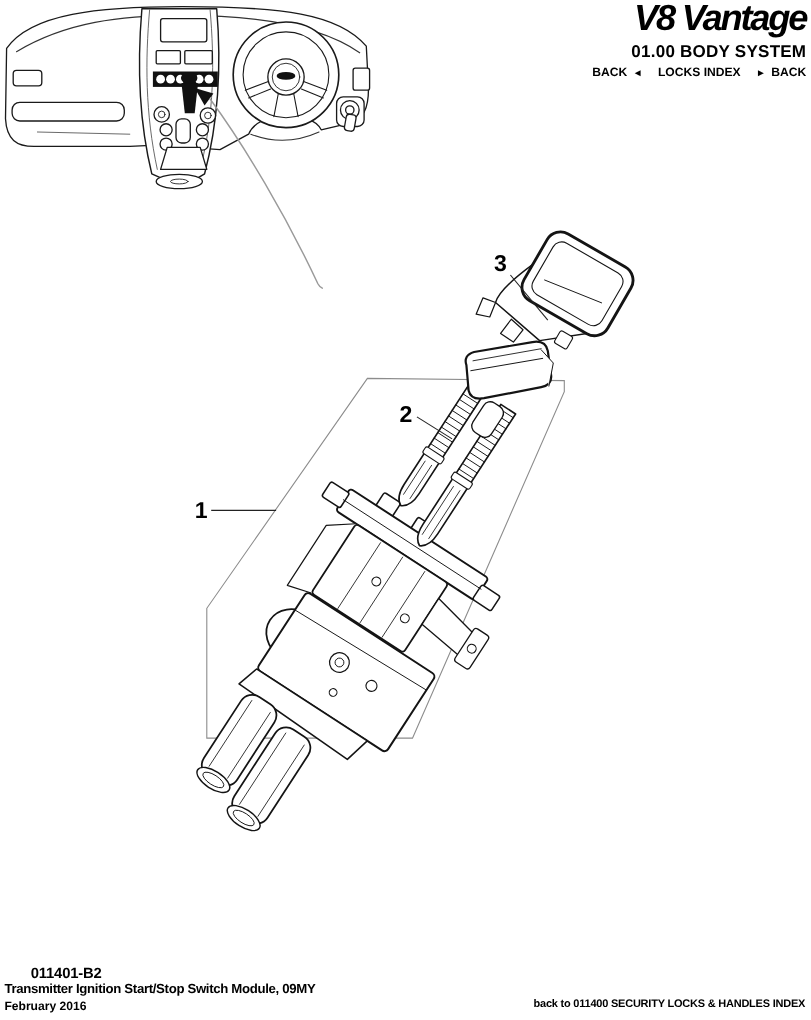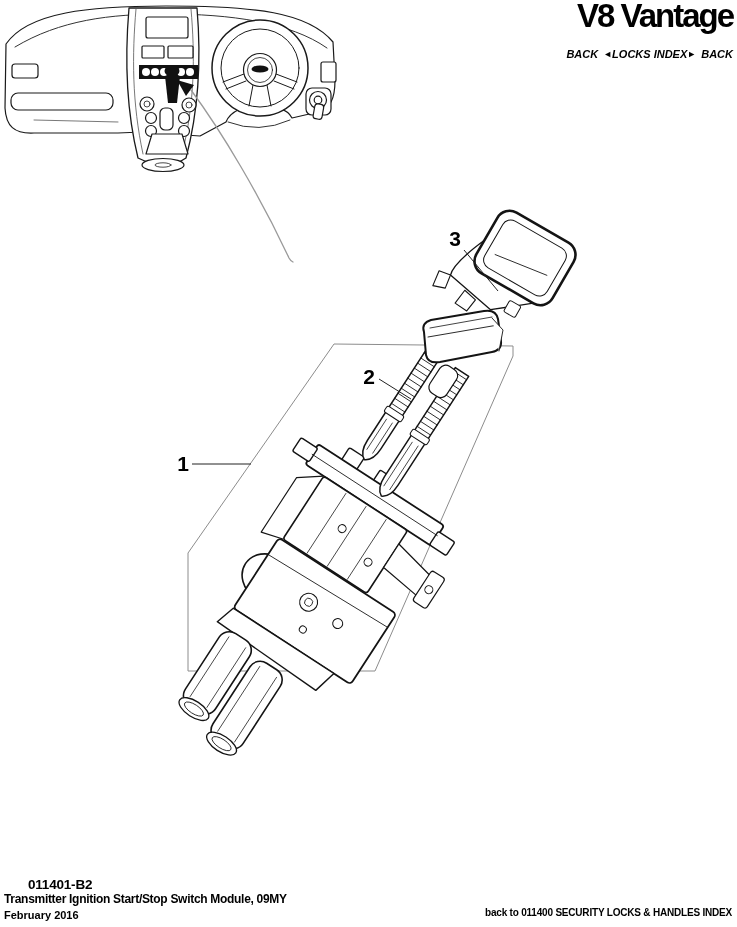--- a/index.html
+++ b/index.html
@@ -4,48 +4,49 @@
 <style>
   html,body{margin:0;padding:0;}
   body{
     width:737px;height:927px;position:relative;overflow:hidden;
     background:#ffffff;color:#000;
     font-family:"Liberation Sans",sans-serif;
   }
   
   .hdr{position:absolute;top:0;right:4px;text-align:right;z-index:5;}
   .logo{
-    font-size:33px;line-height:32px;font-weight:bold;
+    font-size:33px;line-height:32px;font-weight:bold;font-style:italic;
     letter-spacing:-2px;white-space:nowrap;
   }
   .section-title{
     font-size:15.5px;font-weight:bold;margin-top:7px;letter-spacing:.2px;
   }
   .hnav{
-    margin-top:16px;font-size:11px;font-weight:bold;
-    display:flex;justify-content:flex-end;align-items:center;font-style:italic;
+    margin-top:3px;font-size:11px;font-weight:bold;
+    display:flex;justify-content:flex-end;align-items:center;gap:14px;
   }
   .hnav .grp{display:flex;align-items:center;gap:5px;cursor:pointer;}
   .tri{font-size:9px;line-height:11px;}
   
   svg.art{position:absolute;left:0;top:0;z-index:1;}
   svg.art text.callout{
     font-family:"Liberation Sans",sans-serif;font-weight:bold;font-size:21px;fill:#000;
   }
   
   .ftr-code {position:absolute;left:4px;top:877px;font-size:13.5px;font-weight:bold;letter-spacing:-.2px;margin-left:24px;}
   .ftr-title{position:absolute;left:4px;top:892px;font-size:12px;font-weight:bold;letter-spacing:-.3px;}
   .ftr-date {position:absolute;left:4px;top:909px;font-size:11px;font-weight:bold;}
   .ftr-link {position:absolute;right:5px;top:907px;font-size:10px;font-weight:bold;letter-spacing:-.2px;cursor:pointer;}
 </style>
 </head>
 <body>
 
 <div class="hdr">
   <div class="logo">V8 Vantage</div>
+  <div class="section-title">01.00 BODY SYSTEM</div>
   <div class="hnav">
     <span class="grp">
       <span>BACK</span>
       <span class="tri">◄</span>
     </span>
     <span class="grp">
       <span>LOCKS INDEX</span>
     </span>
     <span class="grp">
       <span class="tri">►</span>

